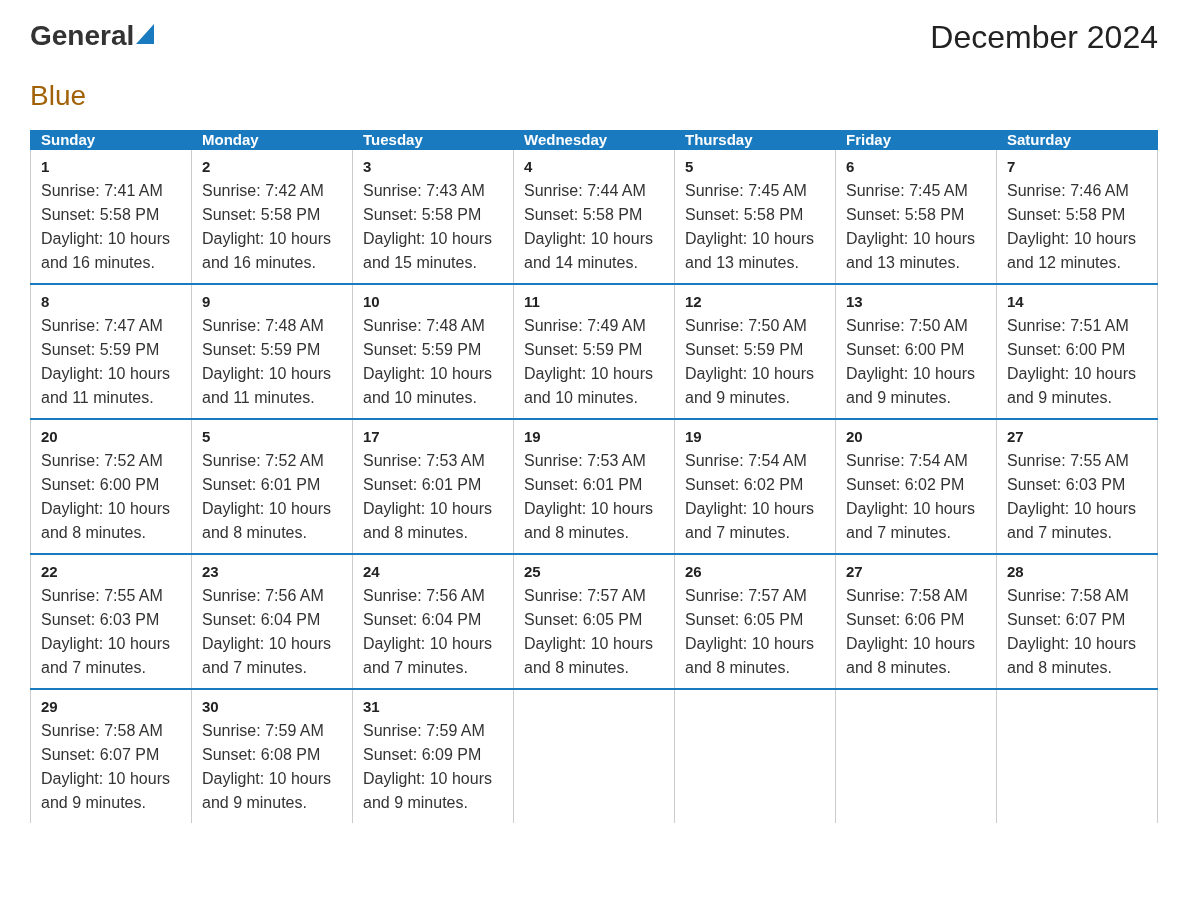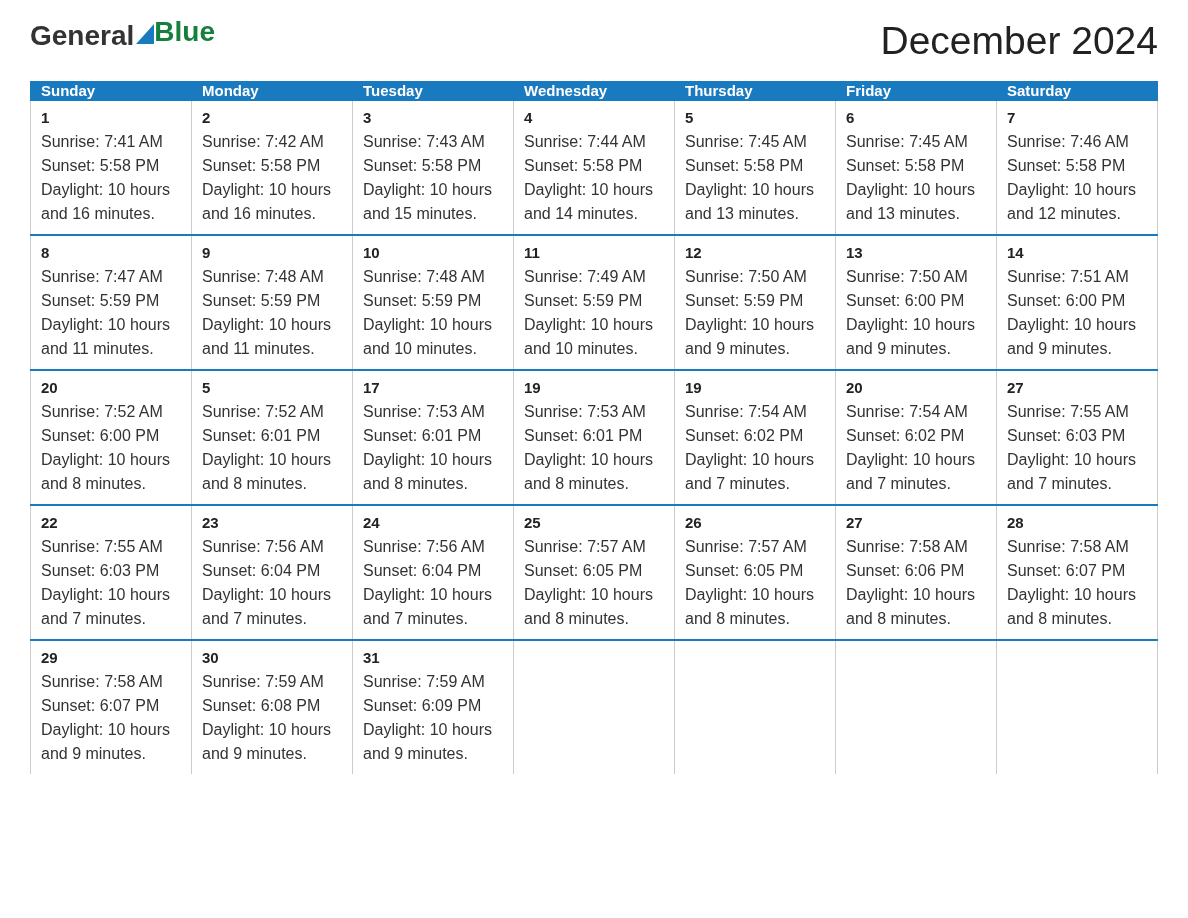--- a/index.html
+++ b/index.html
@@ -11,32 +11,33 @@
       padding: 20px 30px;
     }
     .header {
       display: flex;
       justify-content: space-between;
       align-items: flex-start;
       margin-bottom: 18px;
     }
     .logo {
       display: flex;
-      flex-direction: row;
+      flex-direction: column;
       align-items: flex-start;
+      gap: 32px;
     }
     .logo-row {
       display: flex;
       align-items: center;
     }
     .title-block {
       text-align: right;
     }
     .month-title {
-      font-size: 39px;
+      font-size: 32px;
       font-weight: normal;
       color: #222;
       line-height: 1.1;
     }
     .location {
       font-size: 20px;
       color: #555;
       margin-top: 4px;
     }
     .calendar {
@@ -94,21 +95,21 @@
 <div class="header">
   <div class="logo">
     <div class="logo-row">
       <span style="font-size:28px;font-weight:bold;color:#333;">General</span>
       <span style="display:inline-block;margin-left:2px;">
         <svg width="18" height="20" viewBox="0 0 18 20">
           <polygon points="0,20 18,20 18,0" fill="#1a7abf"></polygon>
         </svg>
       </span>
     </div>
-    <span style="font-size:28px;font-weight:bold;color:#15803d;margin-top:-4px;">Blue</span>
+    <span style="font-size:28px;font-weight:normal;color:#a16207;margin-top:-4px;">Blue</span>
   </div>
   <div class="title-block">
     <div class="month-title">December 2024</div>
   </div>
 </div>
 
 <table class="calendar">
   <thead>
     <tr class="header-row">
     <th>Sunday</th>

